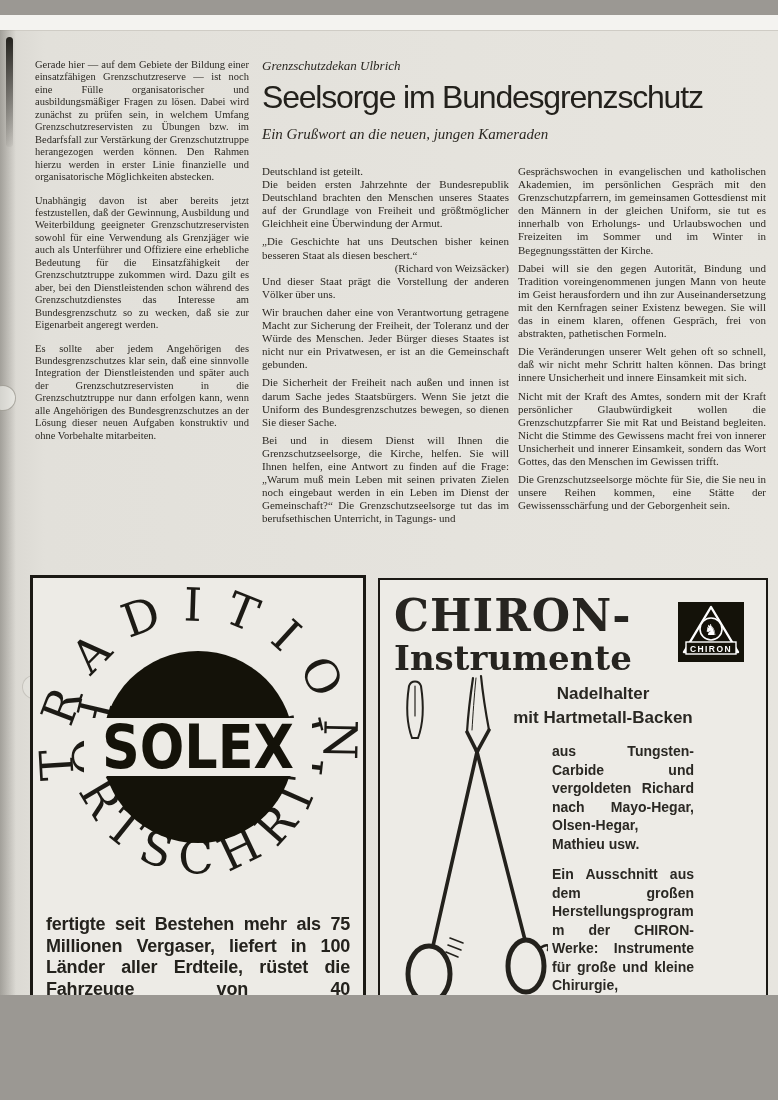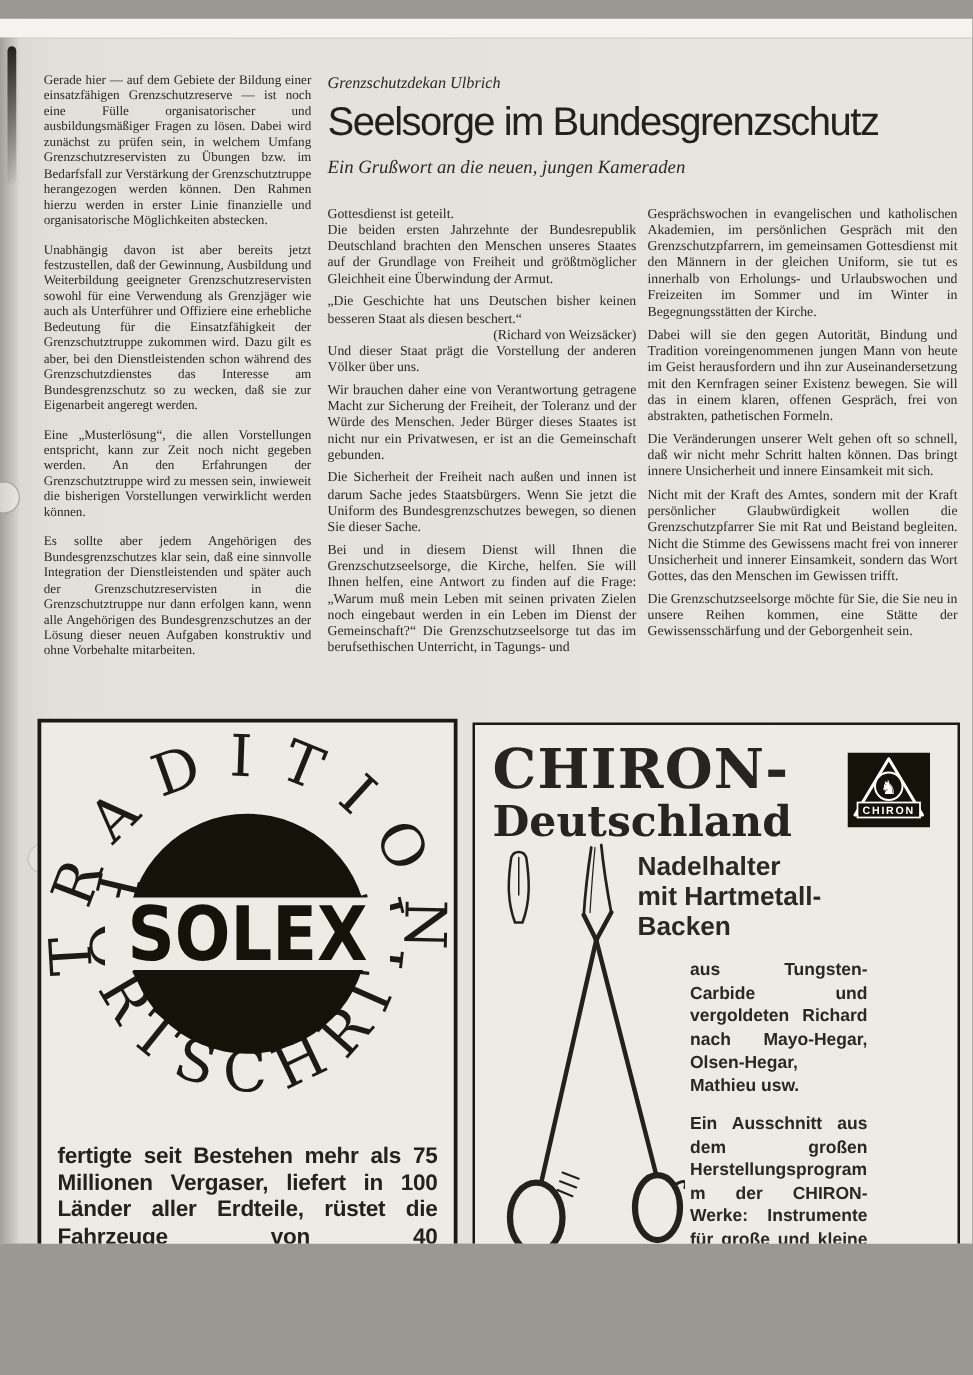--- a/index.html
+++ b/index.html
@@ -52,21 +52,21 @@
     font-family:"DejaVu Serif", serif; font-weight:bold; color:#262420; }
   .brand1 { font-size:44px; line-height:1; letter-spacing:1px; }
   .brand2 { font-size:34px; line-height:1; margin-top:3px; }
   .chiron-logo { position:absolute; right:22px; top:22px; }
   .chiron-logo .banner-label { font-family:"Liberation Sans", sans-serif; font-weight:bold;
     font-size:8.5px; letter-spacing:1.4px; fill:#fff; }
   .instrument { position:absolute; left:8px; top:92px; }
 
   .chiron-copy { position:absolute; left:130px; top:102px; width:186px;
     font-family:"Liberation Sans", sans-serif; font-weight:bold; color:#2a2823; }
-  .product { font-size:21px; line-height:24px; margin-bottom:12px; }
+  .product { text-align:center; font-size:17px; line-height:24px; margin-bottom:12px; }
   .c-body { margin:0 0 12px 42px; width:142px; font-size:14px; line-height:18.5px;
     text-align:justify; overflow-wrap:break-word; }
   .c-body.nogap { margin-bottom:0; }
   .gyn { text-align:right; }
   .cta { margin:16px 0 0 97px; font-size:15px; line-height:20px; white-space:nowrap; }
   .company  { position:absolute; left:0; right:0; top:446px; text-align:center;
     font-family:"Liberation Sans", sans-serif; font-weight:bold; font-size:16.5px;
     letter-spacing:.5px; color:#24221d; }
   .fineprint { position:absolute; left:0; right:0; top:470px; text-align:center;
     font-family:Liberation Serif, serif; font-weight:bold; font-size:8px;
@@ -81,32 +81,31 @@
 <div class="page">
   <div class="top-strip"></div>
   <div class="left-shade"></div>
   <div class="binding-mark"></div>
   <div class="punch-hole hole-1"></div>
   <div class="punch-hole hole-2"></div>
 
   <section class="col col-left">
     <p>Gerade hier — auf dem Gebiete der Bildung einer einsatzfähigen Grenzschutzreserve — ist noch eine Fülle organisatorischer und ausbildungsmäßiger Fragen zu lösen. Dabei wird zunächst zu prüfen sein, in welchem Umfang Grenzschutzreservisten zu Übungen bzw. im Bedarfsfall zur Verstärkung der Grenzschutztruppe herangezogen werden können. Den Rahmen hierzu werden in erster Linie finanzielle und organisatorische Möglichkeiten abstecken.</p>
     <p>Unabhängig davon ist aber bereits jetzt festzustellen, daß der Gewinnung, Ausbildung und Weiterbildung geeigneter Grenzschutzreservisten sowohl für eine Verwendung als Grenzjäger wie auch als Unterführer und Offiziere eine erhebliche Bedeutung für die Einsatzfähigkeit der Grenzschutztruppe zukommen wird. Dazu gilt es aber, bei den Dienstleistenden schon während des Grenzschutzdienstes das Interesse am Bundesgrenzschutz so zu wecken, daß sie zur Eigenarbeit angeregt werden.</p>
-    <p>Eine „Musterlösung“, die allen Vorstellungen entspricht, kann zur Zeit noch nicht gegeben werden. An den Erfahrungen der Grenzschutztruppe wird zu messen sein, inwieweit die bisherigen Vorstellungen verwirklicht werden können.</p>
     <p>Es sollte aber jedem Angehörigen des Bundesgrenzschutzes klar sein, daß eine sinnvolle Integration der Dienstleistenden und später auch der Grenzschutzreservisten in die Grenzschutztruppe nur dann erfolgen kann, wenn alle Angehörigen des Bundesgrenzschutzes an der Lösung dieser neuen Aufgaben konstruktiv und ohne Vorbehalte mitarbeiten.</p>
   </section>
 
   <header class="article-header">
     <p class="author">Grenzschutzdekan Ulbrich</p>
     <h1 class="title">Seelsorge im Bundesgrenzschutz</h1>
     <p class="subtitle">Ein Grußwort an die neuen, jungen Kameraden</p>
   </header>
 
   <section class="col col-mid">
-    <p>Gottesdienst ist geteilt.</p>
+    <p>Deutschland ist geteilt.</p>
     <p class="tight">Die beiden ersten Jahrzehnte der Bundesrepublik Deutschland brachten den Menschen unseres Staates auf der Grundlage von Freiheit und größtmöglicher Gleichheit eine Überwindung der Armut.</p>
     <p>„Die Geschichte hat uns Deutschen bisher keinen besseren Staat als diesen beschert.“</p>
     <p class="tight attribution">(Richard von Weizsäcker)</p>
     <p class="tight">Und dieser Staat prägt die Vorstellung der anderen Völker über uns.</p>
     <p>Wir brauchen daher eine von Verantwortung getragene Macht zur Sicherung der Freiheit, der Toleranz und der Würde des Menschen. Jeder Bürger dieses Staates ist nicht nur ein Privatwesen, er ist an die Gemeinschaft gebunden.</p>
     <p>Die Sicherheit der Freiheit nach außen und innen ist darum Sache jedes Staatsbürgers. Wenn Sie jetzt die Uniform des Bundesgrenzschutzes bewegen, so dienen Sie dieser Sache.</p>
     <p>Bei und in diesem Dienst will Ihnen die Grenzschutzseelsorge, die Kirche, helfen. Sie will Ihnen helfen, eine Antwort zu finden auf die Frage: „Warum muß mein Leben mit seinen privaten Zielen noch eingebaut werden in ein Leben im Dienst der Gemeinschaft?“ Die Grenzschutzseelsorge tut das im berufsethischen Unterricht, in Tagungs- und</p>
   </section>
 
   <section class="col col-right">
@@ -132,21 +131,21 @@
       <circle cx="160" cy="163" r="96" fill="#141209"></circle>
       <rect x="46" y="134" width="228" height="58" fill="#edebe6"></rect>
       <text class="solex-word" x="160" y="184" font-size="60" text-anchor="middle" textLength="192" lengthAdjust="spacingAndGlyphs">SOLEX</text>
     </svg>
     <p class="solex-body">fertigte seit Bestehen mehr als 75 Millionen Vergaser, liefert in 100 Länder aller Erdteile, rüstet die Fahrzeuge von 40 Automobilherstellern aus, löste das Problem der Abgasentgiftung mit Vergasern. Eine neue Vergasergeneration weist den Weg in die Zukunft.</p>
   </aside>
 
   <aside class="ad chiron-box">
     <div class="chiron-brand">
       <div class="brand1">CHIRON-</div>
-      <div class="brand2">Deutschland</div>
+      <div class="brand2">Instrumente</div>
     </div>
 
     <svg class="chiron-logo" width="66" height="60" viewBox="0 0 66 60">
       <rect x="0" y="0" width="66" height="60" fill="#141209"></rect>
       <polygon points="33,5 6,50 60,50" fill="none" stroke="#fff" stroke-width="2.4" stroke-linejoin="round"></polygon>
       <circle cx="33" cy="27" r="11" fill="#141209" stroke="#fff" stroke-width="1.6"></circle>
       <text x="33" y="33" font-size="15" fill="#fff" text-anchor="middle">♞</text>
       <rect x="8" y="40" width="50" height="12" fill="#141209" stroke="#fff" stroke-width="1.4"></rect>
       <text class="banner-label" x="33" y="49.5" text-anchor="middle">CHIRON</text>
     </svg>

